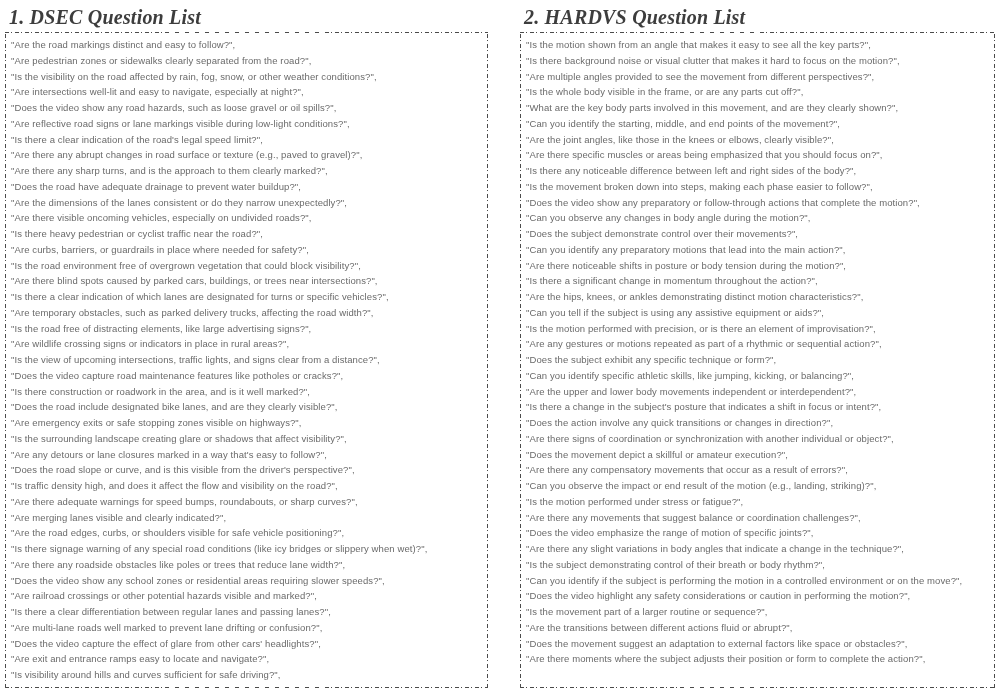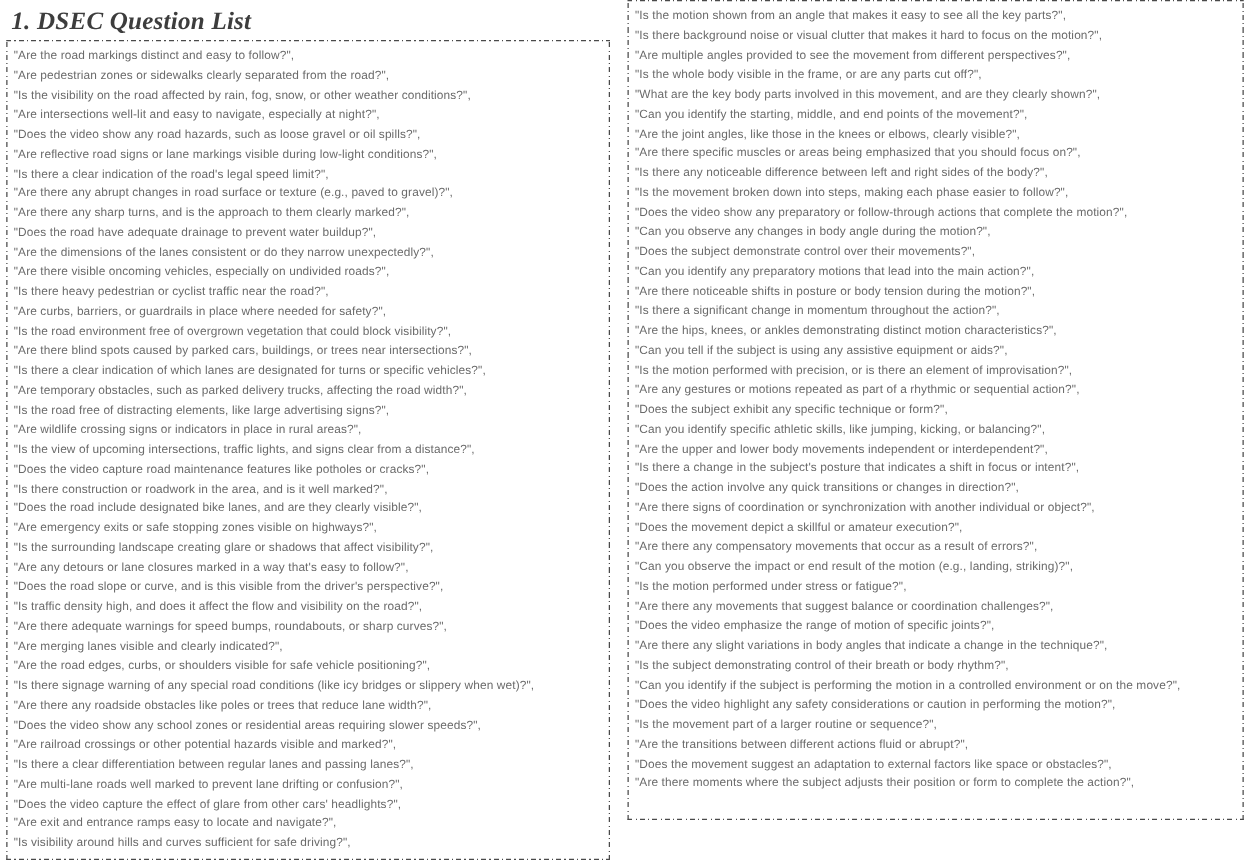--- a/index.html
+++ b/index.html
@@ -6,21 +6,21 @@
     margin: 0;
     padding: 0;
     background: #ffffff;
   }
   .page {
     position: relative;
     width: 997px;
     height: 692px;
     background: #ffffff;
     display: flex;
-    gap: 14px;
+    gap: 32px;
     padding: 0 2px 0 5px;
     box-sizing: border-box;
     font-family: "Liberation Sans", sans-serif;
     overflow: hidden;
   }
   .col {
     display: flex;
     flex-direction: column;
   }
   .col-left  { width: 483px; flex: 0 0 auto; }
@@ -104,20 +104,21 @@
         <div class="q-line">"Are railroad crossings or other potential hazards visible and marked?",</div>
         <div class="q-line">"Is there a clear differentiation between regular lanes and passing lanes?",</div>
         <div class="q-line">"Are multi-lane roads well marked to prevent lane drifting or confusion?",</div>
         <div class="q-line">"Does the video capture the effect of glare from other cars' headlights?",</div>
         <div class="q-line">"Are exit and entrance ramps easy to locate and navigate?",</div>
         <div class="q-line">"Is visibility around hills and curves sufficient for safe driving?",</div>
       </div>
   </section>
 
   <section class="col col-right">
+    <h2 class="title">2. HARDVS Question List</h2>
     <div class="box">
         <div class="q-line">"Is the motion shown from an angle that makes it easy to see all the key parts?",</div>
         <div class="q-line">"Is there background noise or visual clutter that makes it hard to focus on the motion?",</div>
         <div class="q-line">"Are multiple angles provided to see the movement from different perspectives?",</div>
         <div class="q-line">"Is the whole body visible in the frame, or are any parts cut off?",</div>
         <div class="q-line">"What are the key body parts involved in this movement, and are they clearly shown?",</div>
         <div class="q-line">"Can you identify the starting, middle, and end points of the movement?",</div>
         <div class="q-line">"Are the joint angles, like those in the knees or elbows, clearly visible?",</div>
         <div class="q-line">"Are there specific muscles or areas being emphasized that you should focus on?",</div>
         <div class="q-line">"Is there any noticeable difference between left and right sides of the body?",</div>

